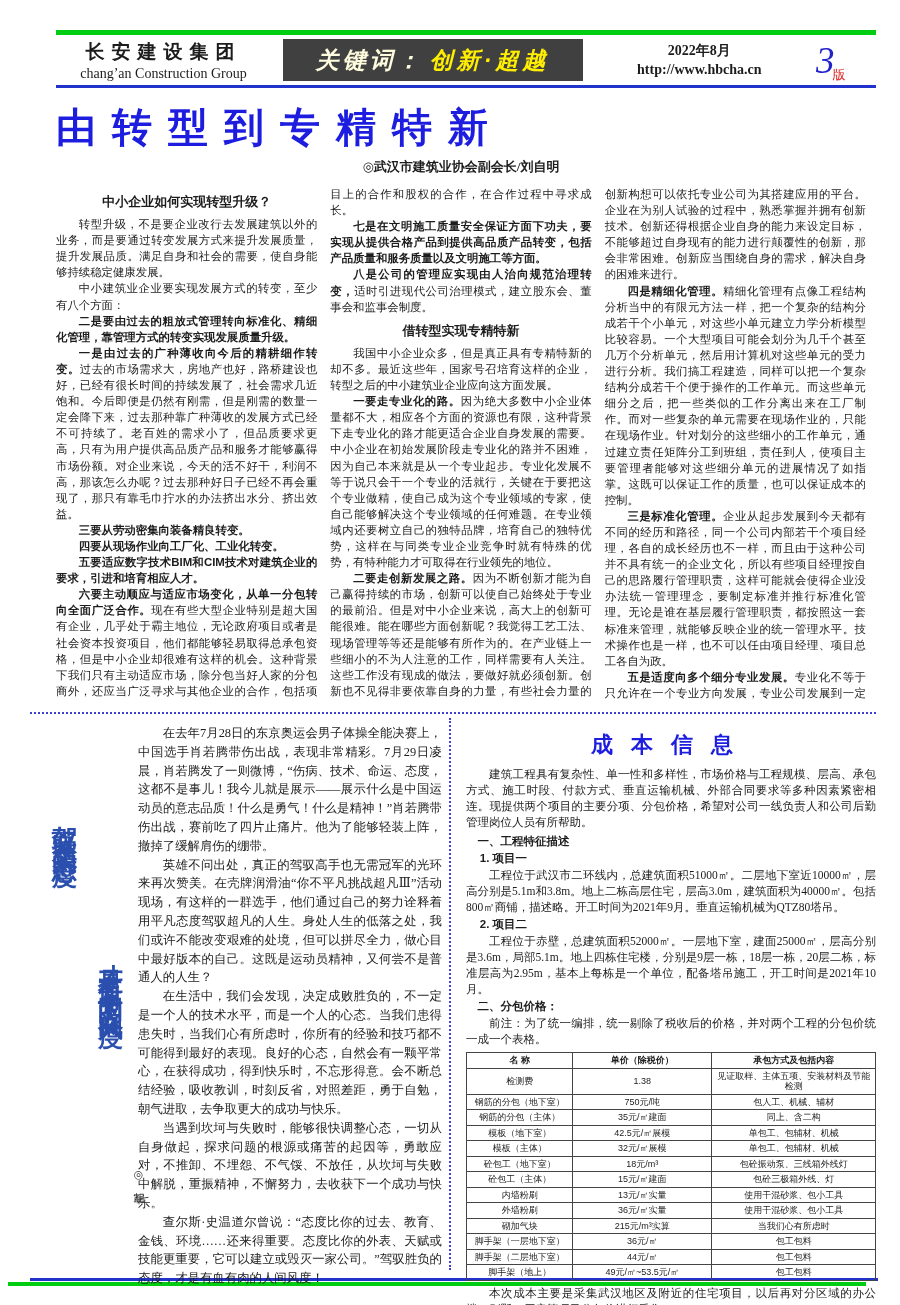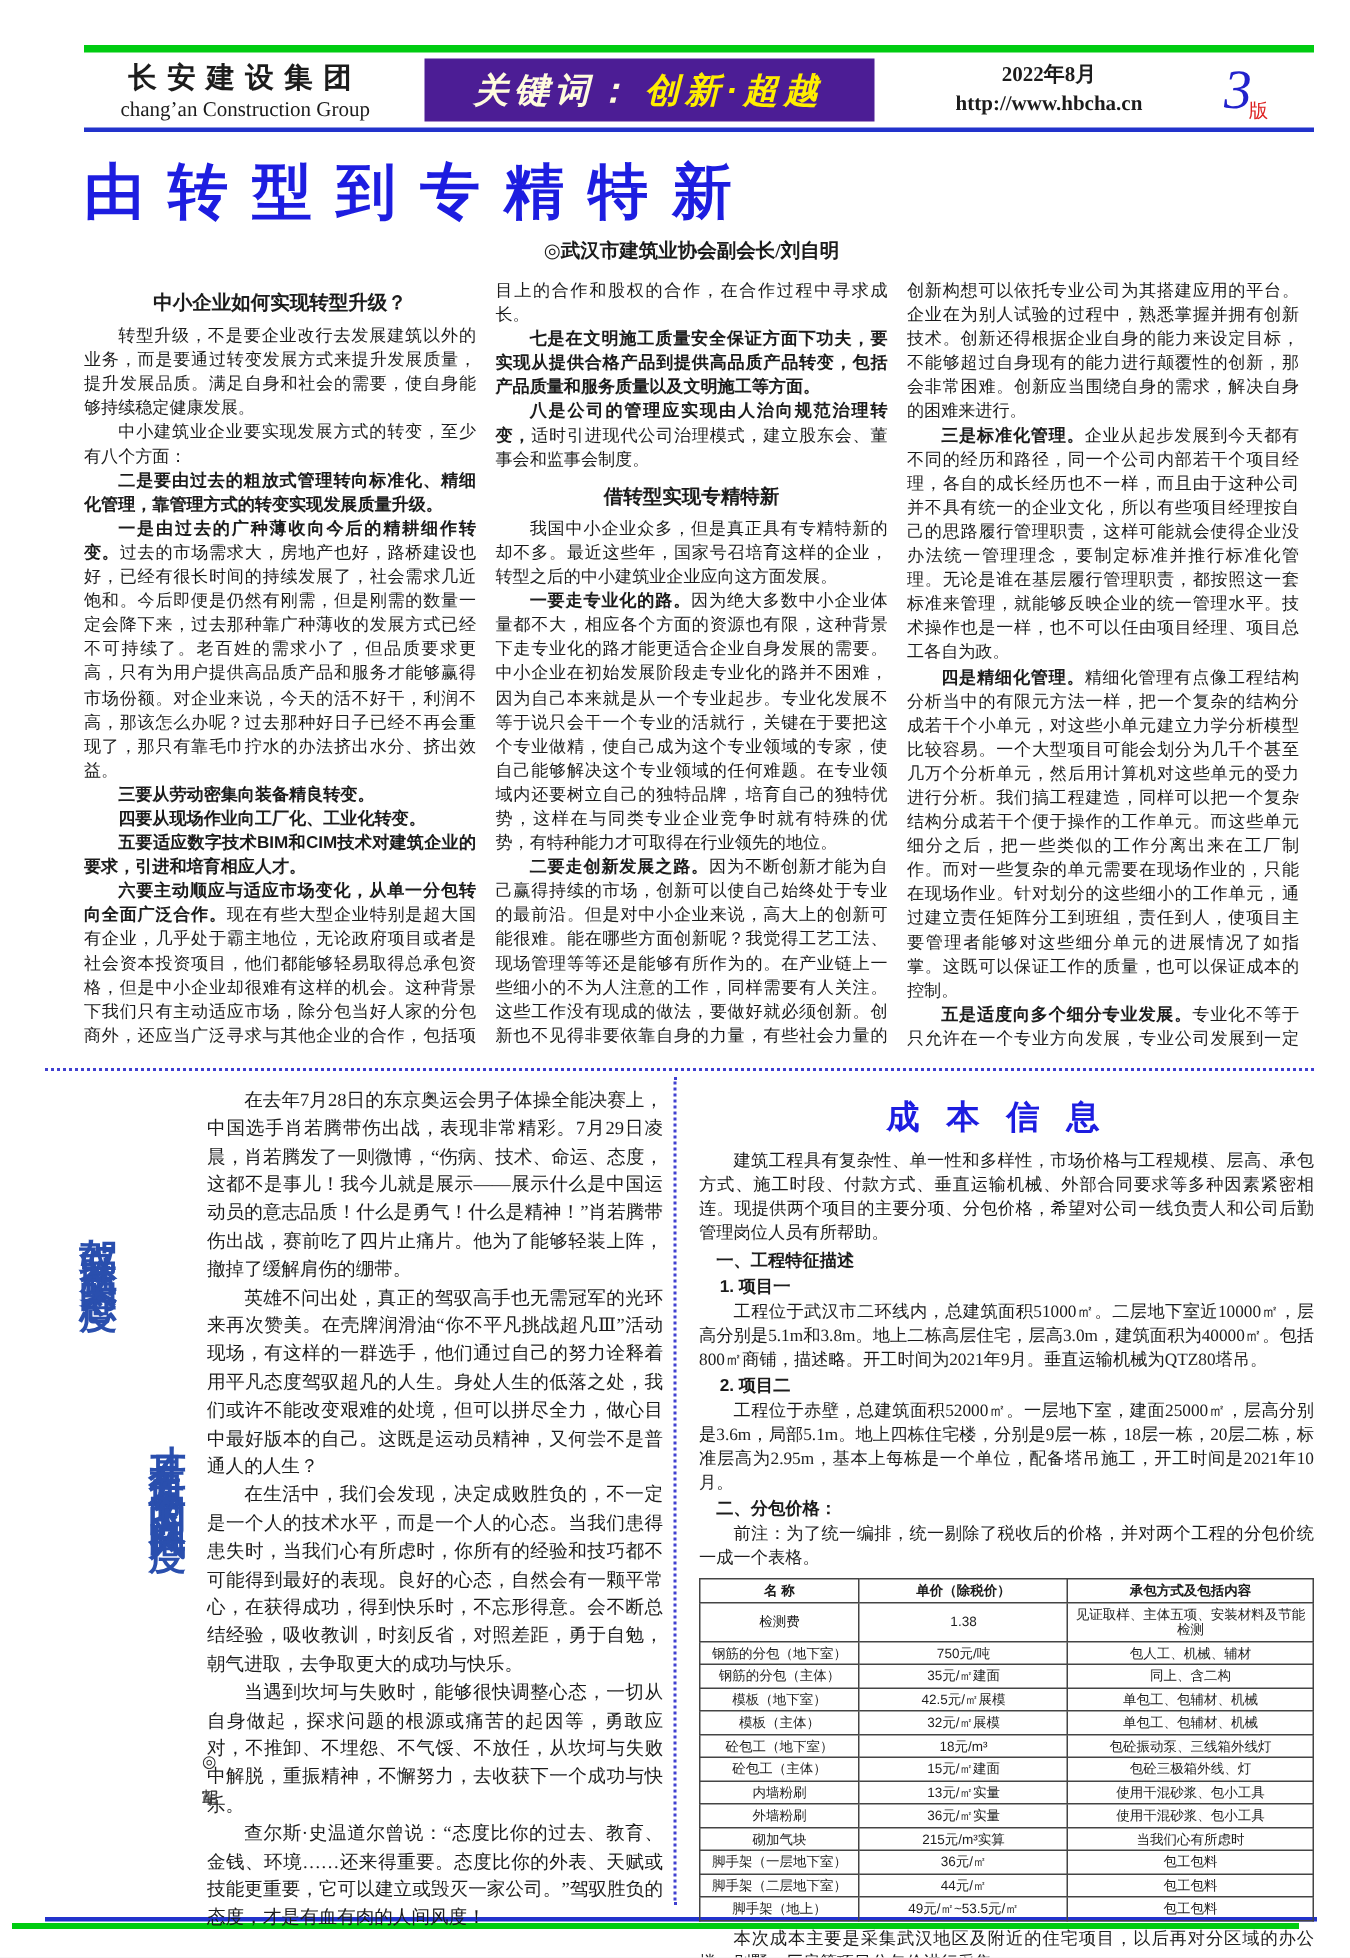--- a/index.html
+++ b/index.html
@@ -7,21 +7,21 @@
     width:900px;height:1305px;margin:0 auto;background:#fff;
     font-family:"Liberation Serif","DejaVu Serif",serif;color:#1c1c1c;
     position:relative;overflow:hidden;
   }
   
   .top-green{height:5px;background:#00cc11;margin:30px 24px 0 56px;}
   .mast{display:flex;align-items:center;justify-content:space-between;margin:2px 24px 0 56px;height:46px;}
   .mast-left{text-align:center;width:215px;}
   .org-cn{font-weight:bold;font-size:19px;letter-spacing:7px;}
   .org-en{font-size:14px;margin-top:1px;}
-  .keyword-box{background:#4c1d95;width:300px;height:42px;display:flex;align-items:center;justify-content:center;
+  .keyword-box{background:#404040;width:300px;height:42px;display:flex;align-items:center;justify-content:center;
     font-weight:bold;font-style:italic;font-size:23px;letter-spacing:4px;
     font-family:"Liberation Sans",sans-serif;}
   .kw-label{color:#fffbdd;margin-right:6px;}
   .kw-text{color:#ffee00;}
   .mast-right{text-align:center;font-size:14px;line-height:19px;width:210px;font-weight:bold;}
   .pageno{width:60px;text-align:left;white-space:nowrap;}
   .pageno .no{font-size:37px;color:#2222cc;font-style:italic;line-height:1;}
   .pageno .ban{font-size:13px;color:#dd2222;position:relative;top:6px;left:-2px;}
   .mast-blue{height:3px;background:#2233cc;margin:2px 24px 0 56px;}
 
@@ -121,22 +121,22 @@
         <p class="para"><b>三要从劳动密集向装备精良转变。</b></p>
         <p class="para"><b>四要从现场作业向工厂化、工业化转变。</b></p>
         <p class="para"><b>五要适应数字技术BIM和CIM技术对建筑企业的要求，引进和培育相应人才。</b></p>
         <p class="para"><b>六要主动顺应与适应市场变化，从单一分包转向全面广泛合作。</b>现在有些大型企业特别是超大国有企业，几乎处于霸主地位，无论政府项目或者是社会资本投资项目，他们都能够轻易取得总承包资格，但是中小企业却很难有这样的机会。这种背景下我们只有主动适应市场，除分包当好人家的分包商外，还应当广泛寻求与其他企业的合作，包括项目上的合作和股权的合作，在合作过程中寻求成长。</p>
         <p class="para"><b>七是在文明施工质量安全保证方面下功夫，要实现从提供合格产品到提供高品质产品转变，包括产品质量和服务质量以及文明施工等方面。</b></p>
         <p class="para"><b>八是公司的管理应实现由人治向规范治理转变，</b>适时引进现代公司治理模式，建立股东会、董事会和监事会制度。</p>
         <h3 class="col-head">借转型实现专精特新</h3>
         <p class="para">我国中小企业众多，但是真正具有专精特新的却不多。最近这些年，国家号召培育这样的企业，转型之后的中小建筑业企业应向这方面发展。</p>
         <p class="para"><b>一要走专业化的路。</b>因为绝大多数中小企业体量都不大，相应各个方面的资源也有限，这种背景下走专业化的路才能更适合企业自身发展的需要。中小企业在初始发展阶段走专业化的路并不困难，因为自己本来就是从一个专业起步。专业化发展不等于说只会干一个专业的活就行，关键在于要把这个专业做精，使自己成为这个专业领域的专家，使自己能够解决这个专业领域的任何难题。在专业领域内还要树立自己的独特品牌，培育自己的独特优势，这样在与同类专业企业竞争时就有特殊的优势，有特种能力才可取得在行业领先的地位。</p>
         <p class="para"><b>二要走创新发展之路。</b>因为不断创新才能为自己赢得持续的市场，创新可以使自己始终处于专业的最前沿。但是对中小企业来说，高大上的创新可能很难。能在哪些方面创新呢？我觉得工艺工法、现场管理等等还是能够有所作为的。在产业链上一些细小的不为人注意的工作，同样需要有人关注。这些工作没有现成的做法，要做好就必须创新。创新也不见得非要依靠自身的力量，有些社会力量的创新构想可以依托专业公司为其搭建应用的平台。企业在为别人试验的过程中，熟悉掌握并拥有创新技术。创新还得根据企业自身的能力来设定目标，不能够超过自身现有的能力进行颠覆性的创新，那会非常困难。创新应当围绕自身的需求，解决自身的困难来进行。</p>
+        <p class="para"><b>四是精细化管理。</b>精细化管理有点像工程结构分析当中的有限元方法一样，把一个复杂的结构分成若干个小单元，对这些小单元建立力学分析模型比较容易。一个大型项目可能会划分为几千个甚至几万个分析单元，然后用计算机对这些单元的受力进行分析。我们搞工程建造，同样可以把一个复杂结构分成若干个便于操作的工作单元。而这些单元细分之后，把一些类似的工作分离出来在工厂制作。而对一些复杂的单元需要在现场作业的，只能在现场作业。针对划分的这些细小的工作单元，通过建立责任矩阵分工到班组，责任到人，使项目主要管理者能够对这些细分单元的进展情况了如指掌。这既可以保证工作的质量，也可以保证成本的控制。</p>
         <p class="para"><b>三是标准化管理。</b>企业从起步发展到今天都有不同的经历和路径，同一个公司内部若干个项目经理，各自的成长经历也不一样，而且由于这种公司并不具有统一的企业文化，所以有些项目经理按自己的思路履行管理职责，这样可能就会使得企业没办法统一管理理念，要制定标准并推行标准化管理。无论是谁在基层履行管理职责，都按照这一套标准来管理，就能够反映企业的统一管理水平。技术操作也是一样，也不可以任由项目经理、项目总工各自为政。</p>
-        <p class="para"><b>四是精细化管理。</b>精细化管理有点像工程结构分析当中的有限元方法一样，把一个复杂的结构分成若干个小单元，对这些小单元建立力学分析模型比较容易。一个大型项目可能会划分为几千个甚至几万个分析单元，然后用计算机对这些单元的受力进行分析。我们搞工程建造，同样可以把一个复杂结构分成若干个便于操作的工作单元。而这些单元细分之后，把一些类似的工作分离出来在工厂制作。而对一些复杂的单元需要在现场作业的，只能在现场作业。针对划分的这些细小的工作单元，通过建立责任矩阵分工到班组，责任到人，使项目主要管理者能够对这些细分单元的进展情况了如指掌。这既可以保证工作的质量，也可以保证成本的控制。</p>
         <p class="para"><b>五是适度向多个细分专业发展。</b>专业化不等于只允许在一个专业方向发展，专业公司发展到一定程度，可以试探寻找产业链上其他细分专业，而这些细分专业有些也许不为人注意，有些虽然被人注意了但是还没有真正发展起来。作为专业公司，应当去填补这些空白，去捕捉这样的机会，凭借自己的优势来发展壮大自己。</p>
       </div>
   </section>
 
   <div class="h-dotted"></div>
 
   <div class="bottom">
 
     <section class="essay">
       <div class="v-title">

